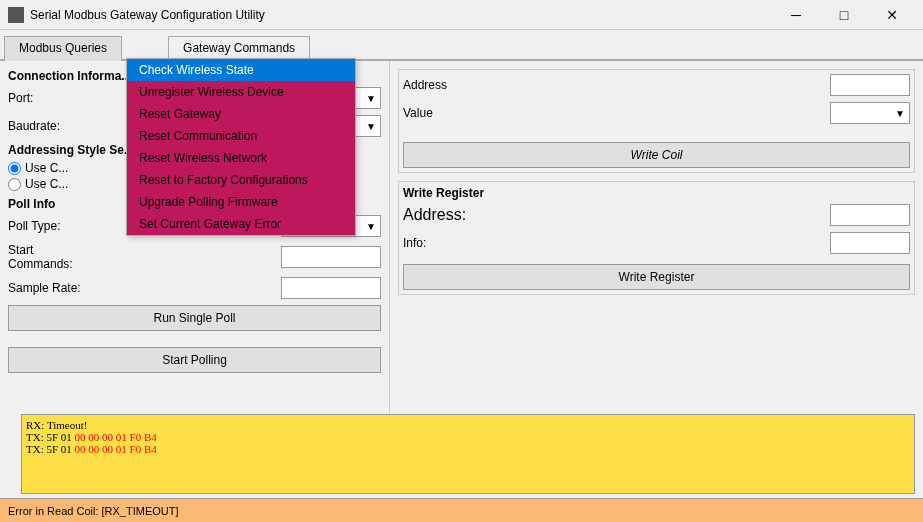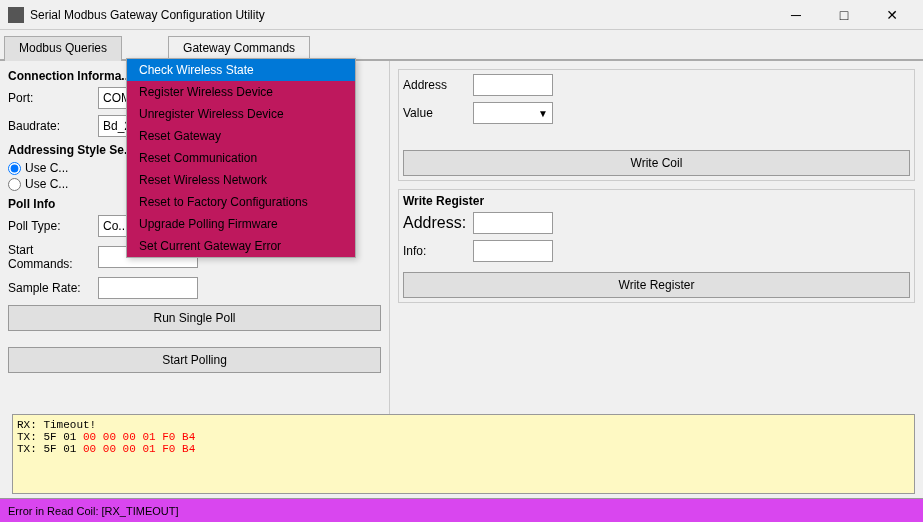--- a/index.html
+++ b/index.html
@@ -95,20 +95,21 @@
       font-size: 12px;
       font-weight: bold;
       margin-bottom: 4px;
       color: #000;
     }
 
     .form-row {
       display: flex;
       align-items: center;
       margin-bottom: 6px;
+      justify-content: space-between;
     }
     .form-label {
       width: 90px;
       font-size: 12px;
     }
     .form-input {
       border: 1px solid #999;
       padding: 1px 4px;
       font-size: 12px;
       height: 22px;
@@ -153,32 +154,32 @@
       cursor: pointer;
       height: 26px;
     }
 
     .full-width-btn {
       width: 100%;
       margin-bottom: 16px;
     }
 
     .output-area {
-      background: #fef9c3;
+      background: #fde047;
       border: 1px solid #999;
       padding: 4px;
-      font-family: Liberation Mono, monospace;
+      font-family: Liberation Serif, serif;
       font-size: 11px;
       height: 80px;
-      margin: 0 8px 4px 12px;
+      margin: 0 8px 4px 21px;
       overflow-y: auto;
     }
 
     .status-bar {
-      background: #d946ef;
+      background: #fdba74;
       border-top: 1px solid #999;
       padding: 2px 8px;
       font-size: 11px;
       height: 24px;
       display: flex;
       align-items: center;
     }
 
     
     .dropdown-menu {
@@ -229,23 +230,20 @@
     </div>
     <div class="tab active">
       <span>Gateway Commands</span>
     </div>
 
     <div class="dropdown-menu">
       <div class="dropdown-item selected">
         <span>Check Wireless State</span>
       </div>
       <div class="dropdown-item">
-        <span>Register Wireless Device</span>
-      </div>
-      <div class="dropdown-item">
         <span>Unregister Wireless Device</span>
       </div>
       <div class="dropdown-item">
         <span>Reset Gateway</span>
       </div>
       <div class="dropdown-item">
         <span>Reset Communication</span>
       </div>
       <div class="dropdown-item">
         <span>Reset Wireless Network</span>
@@ -334,21 +332,21 @@
             <span style="width:70px; font-size:12px;">Address</span>
             <input class="form-input" type="text" style="width: 80px;">
           </div>
           <div class="form-row">
             <span style="width:70px; font-size:12px;">Value</span>
             <div class="form-select-box" style="width:80px;">
               <span></span>
               <span class="dropdown-arrow">▼</span>
             </div>
           </div>
-          <button class="btn" style="width:100%; margin-top:20px;">Write Coil</button>
+          <button class="btn" style="width:100%; margin-top:12px;font-style:italic;">Write Coil</button>
         </div>
 
         <div style="border: 1px solid #ccc; padding: 4px;">
           <div class="section-label">Write Register</div>
           <div class="form-row">
             <span style="width:70px; font-size:16px;">Address:</span>
             <input class="form-input" type="text" style="width: 80px;">
           </div>
           <div class="form-row">
             <span style="width:70px; font-size:12px;">Info:</span>

